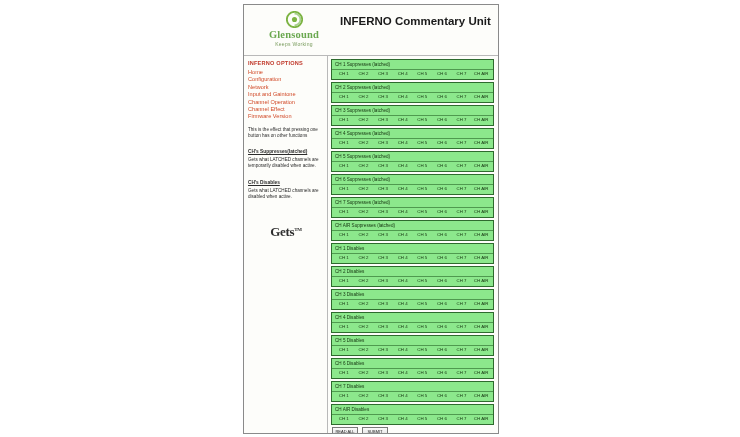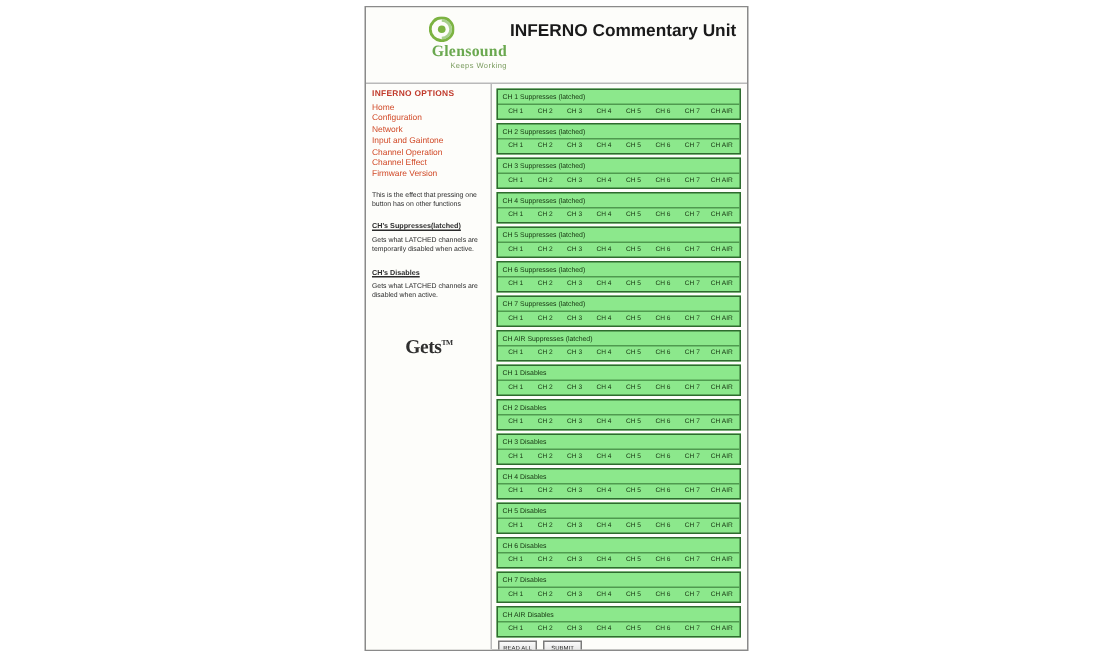--- a/index.html
+++ b/index.html
@@ -37,21 +37,21 @@
     height: 50px;
     border-bottom: 1px solid #b9b9b9;
     background: #fdfdfa;
   }
 
   #logo-block {
     position: absolute;
     left: 6px;
     top: 6px;
     width: 88px;
-    text-align: right;
+    text-align: center;
   }
 
   .logo-swirl {
     width: 17px;
     height: 17px;
     margin: 0 auto 1px auto;
     display: block;
   }
 
   #logo-word {

